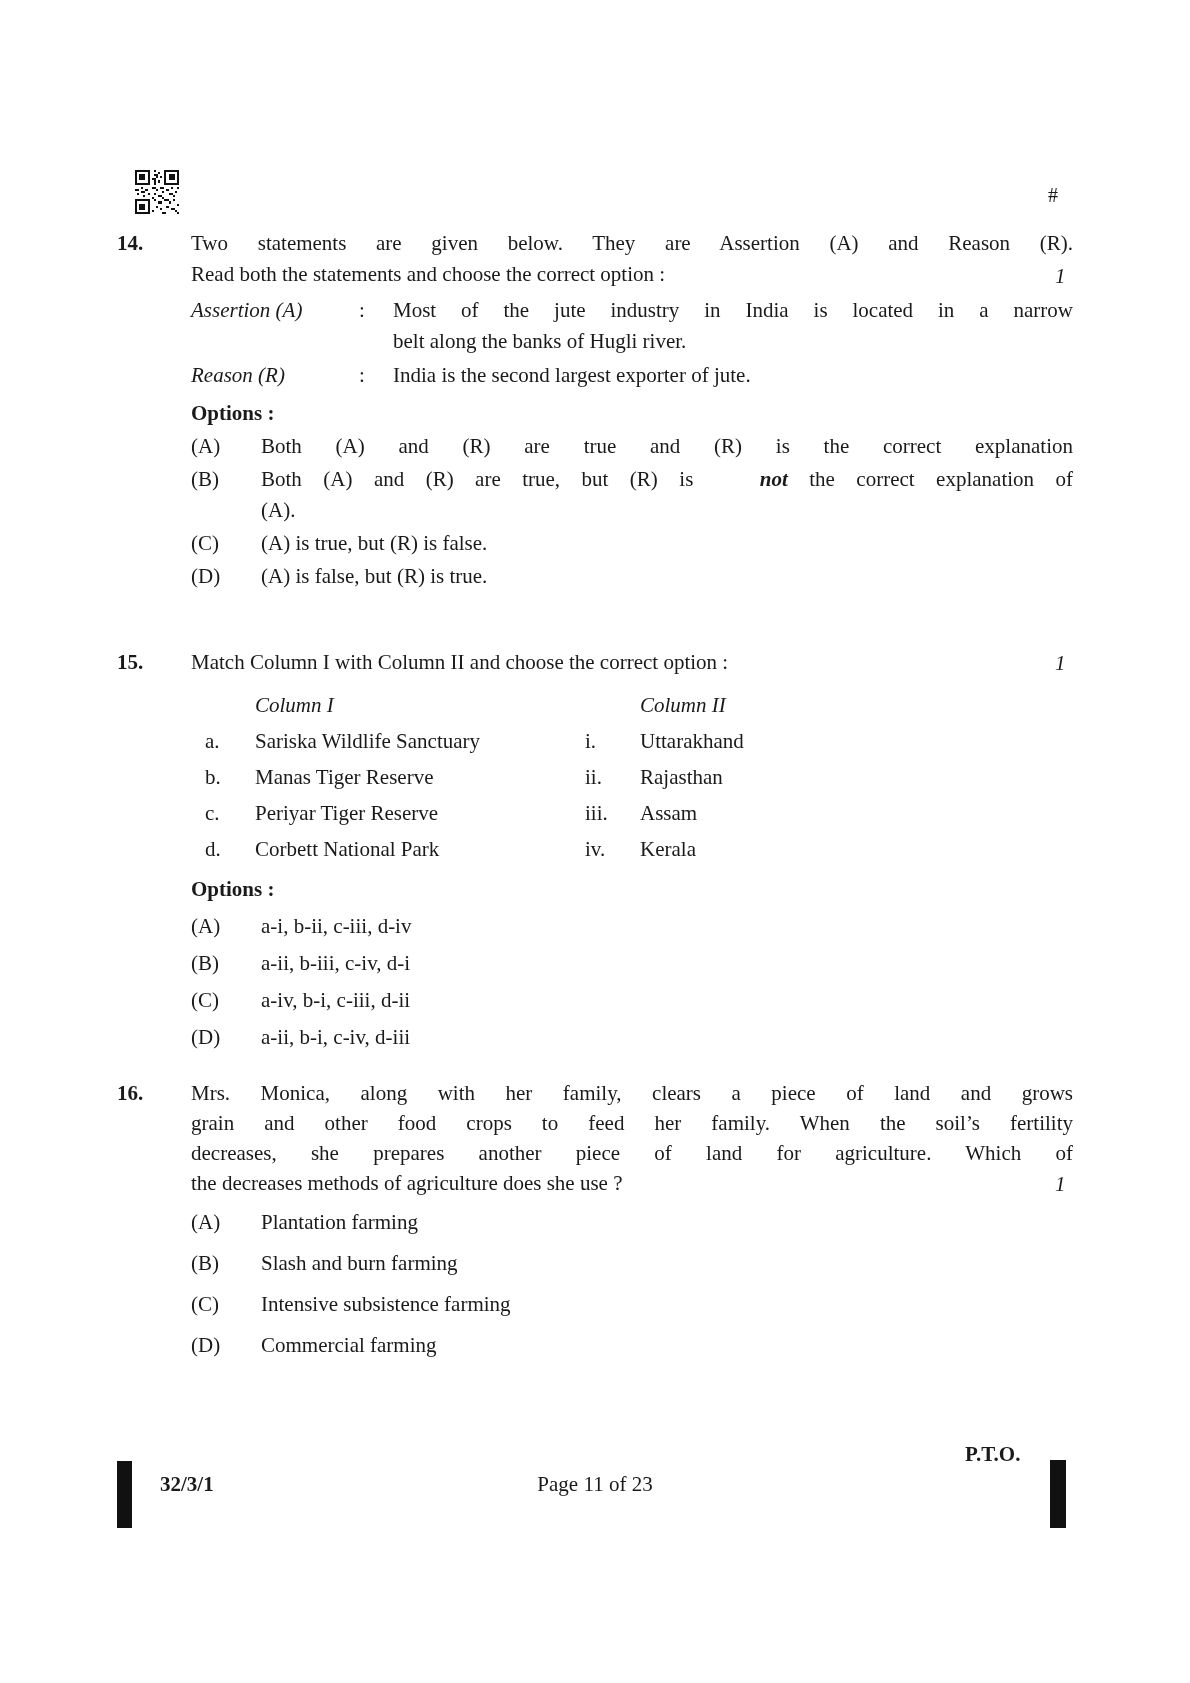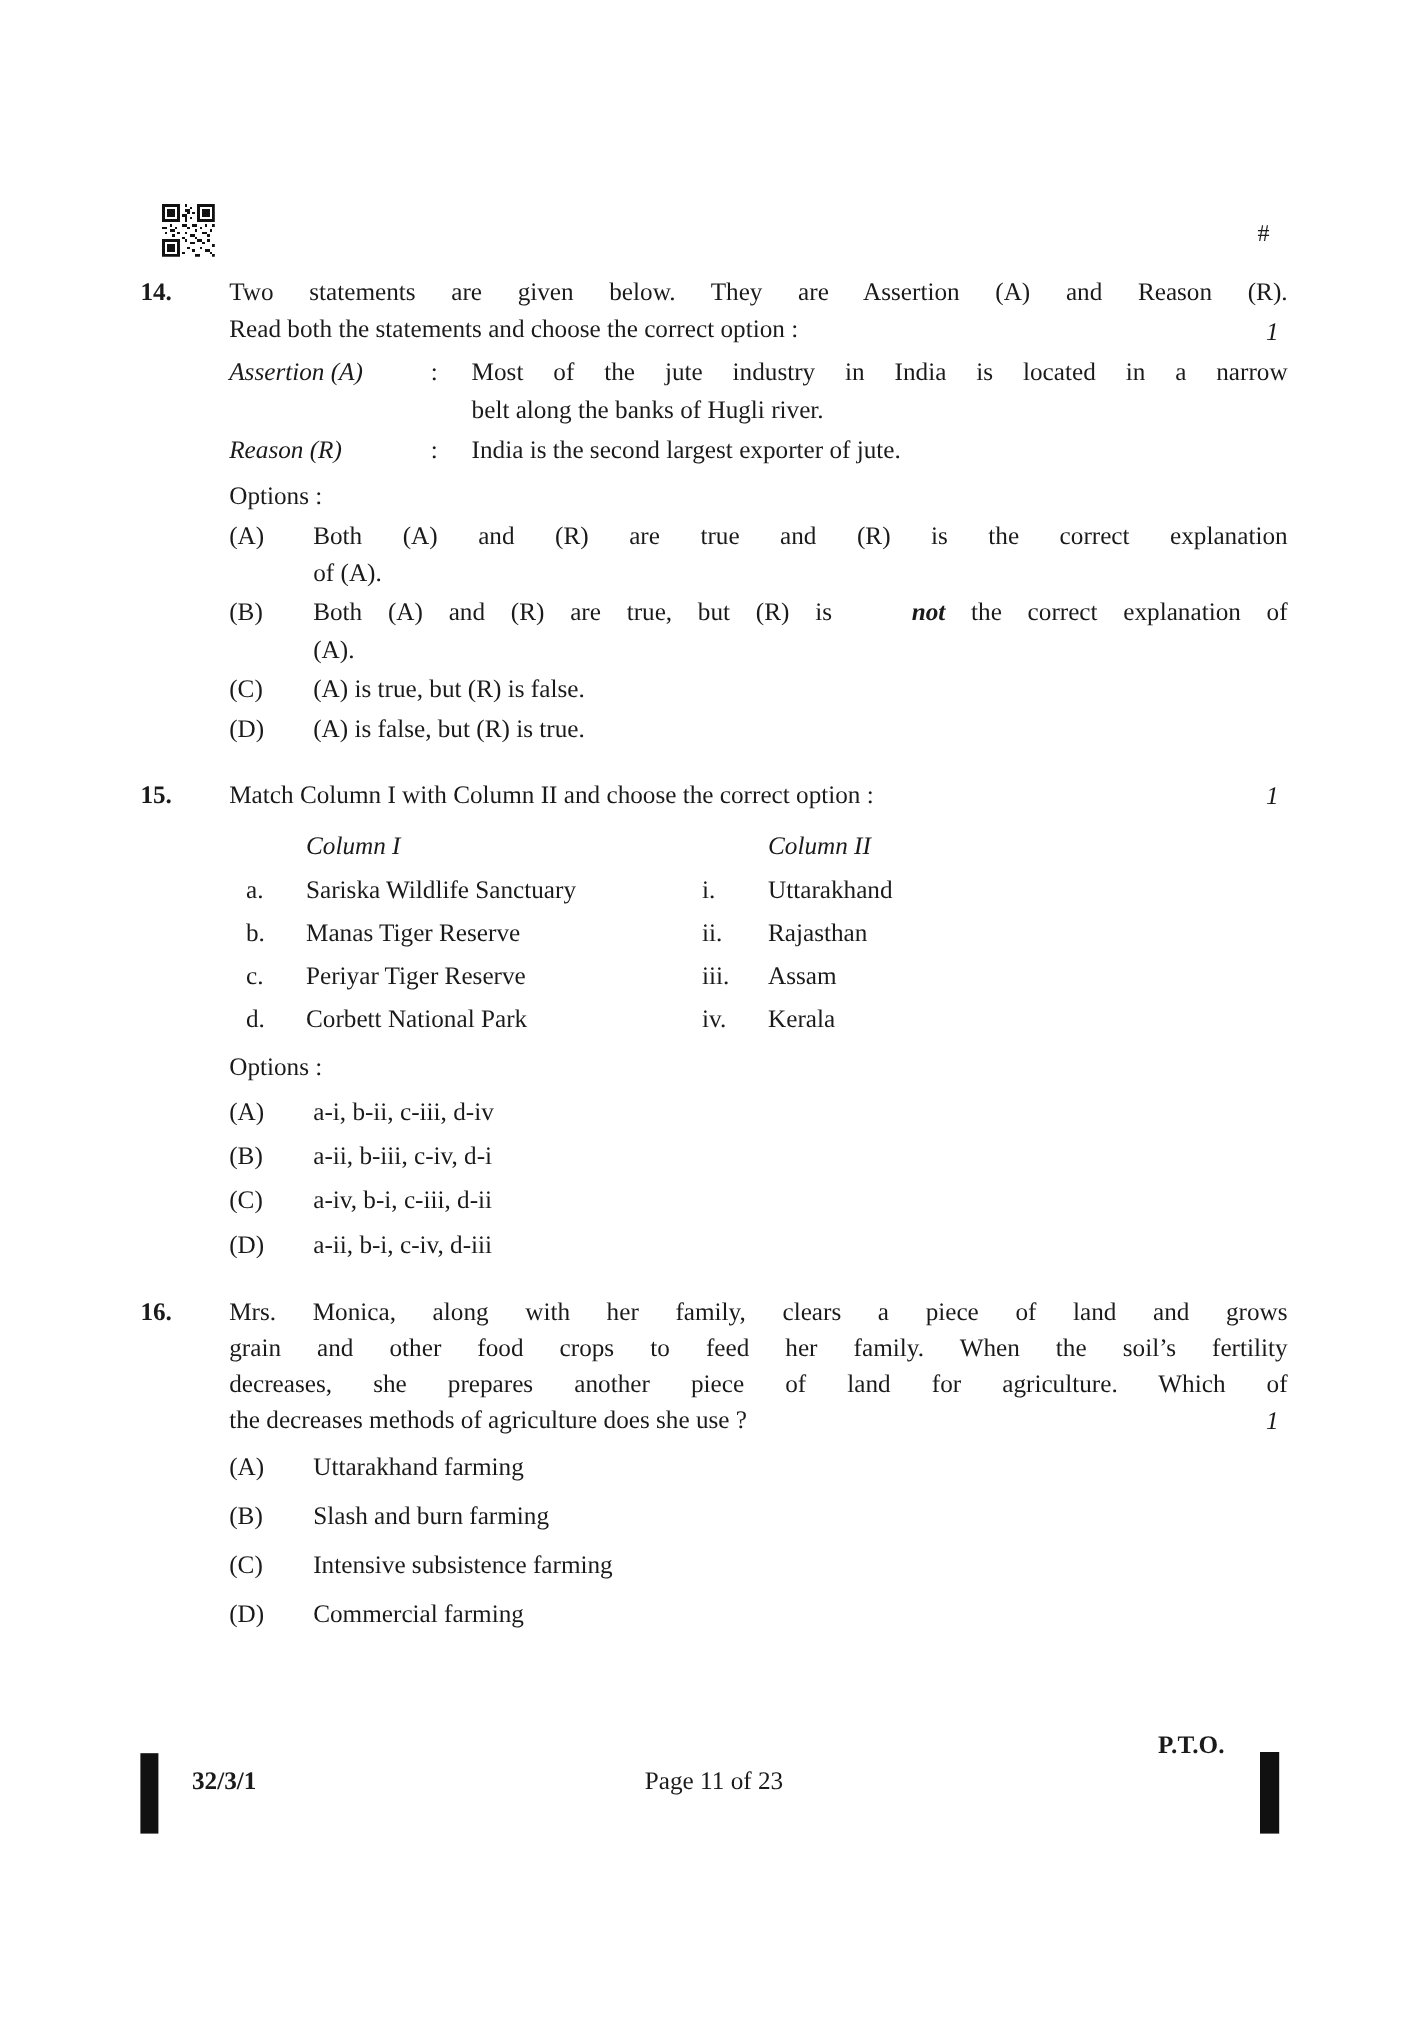--- a/index.html
+++ b/index.html
@@ -23,21 +23,21 @@
   .m15 { top:1px; line-height:33px; }
   .m16 { top:91px; line-height:30px; }
 
   .line { line-height:31px; }
   .stretch { text-align:justify; text-align-last:justify; }
 
   .ar-row { display:grid; grid-template-columns:168px 34px 1fr; margin-top:5px; line-height:31px; }
   .ar-row.reason { margin-top:3px; }
   .ar-label { font-style:italic; }
 
-  .opt-head { font-weight:normal; margin-top:7px; line-height:31px; }
+  .opt-head { font-weight:bold; margin-top:7px; line-height:31px; }
   .opt { display:grid; grid-template-columns:70px 1fr; line-height:31px; margin-top:2px; }
   .q15 .opt { line-height:33px; margin-top:4px; }
   .q16 .opt { line-height:33px; margin-top:8px; }
   .q15 .opt-head { line-height:33px; margin-top:6px; }
   .em { font-weight:bold; font-style:italic;margin-left:45px; }
 
   .prompt { line-height:33px; }
   .match { margin-top:8px; padding-left:14px; }
   .mrow { display:grid; grid-template-columns:50px 330px 55px 1fr; line-height:36px; }
   .mhead .mi { font-style:italic; }
@@ -138,21 +138,20 @@
         <div>India is the second largest exporter of jute.</div>
       </div>
     </div>
 
     <div class="opt-head">Options :</div>
 
     <div class="opt">
       <span class="olet">(A)</span>
       <div class="otext">
         <div class="stretch">Both (A) and (R) are true and (R) is the correct explanation</div>
-        <div>of (A).</div>
       </div>
     </div>
     <div class="opt">
       <span class="olet">(B)</span>
       <div class="otext">
         <div class="stretch"><span>Both (A) and (R) are true, but (R) is </span><span class="em">not</span><span> the correct explanation of</span></div>
         <div>(A).</div>
       </div>
     </div>
     <div class="opt">
@@ -231,21 +230,21 @@
     <span class="marks m16">1</span>
     <div class="para">
       <div class="stretch">Mrs. Monica, along with her family, clears a piece of land and grows</div>
       <div class="stretch">grain and other food crops to feed her family. When the soil’s fertility</div>
       <div class="stretch">decreases, she prepares another piece of land for agriculture. Which of</div>
       <div>the decreases methods of agriculture does she use ?</div>
     </div>
     <div class="opts">
       <div class="opt">
         <span class="olet">(A)</span>
-        <div class="otext">Uttarakhand farming</div>
+        <div class="otext">Plantation farming</div>
       </div>
       <div class="opt">
         <span class="olet">(B)</span>
         <div class="otext">Slash and burn farming</div>
       </div>
       <div class="opt">
         <span class="olet">(C)</span>
         <div class="otext">Intensive subsistence farming</div>
       </div>
       <div class="opt">

